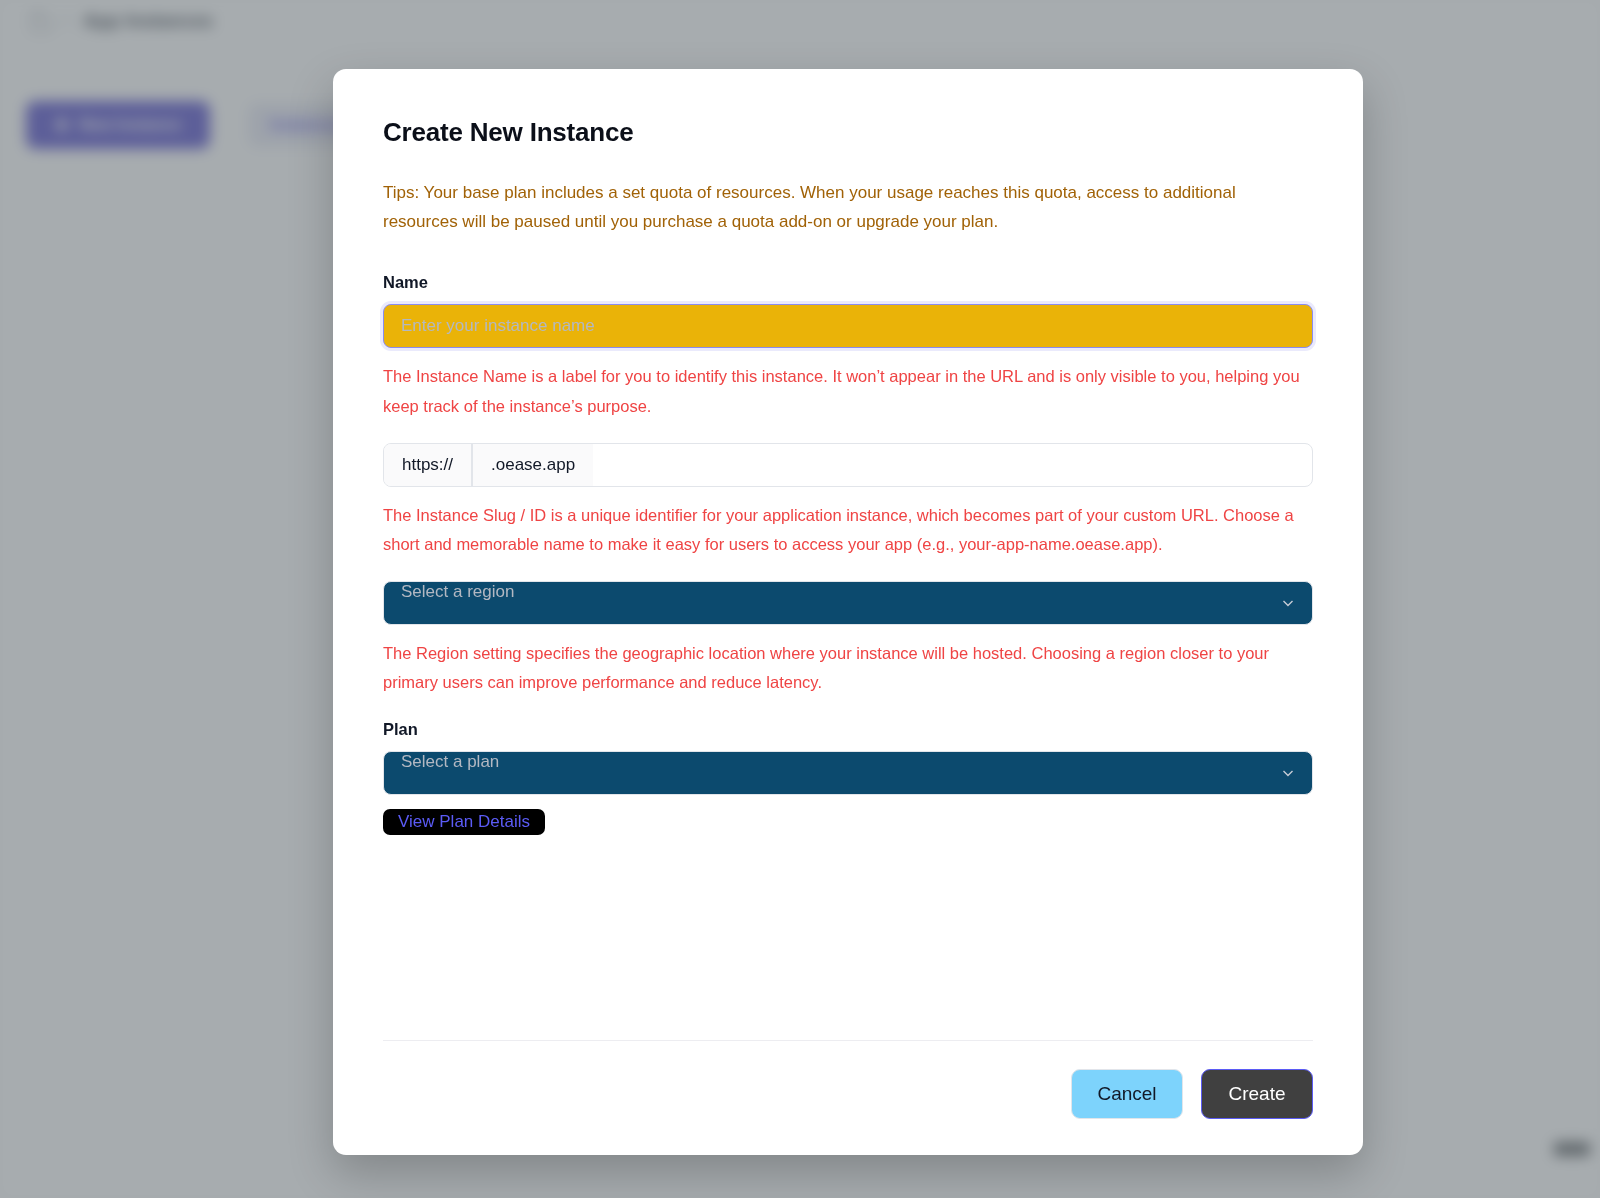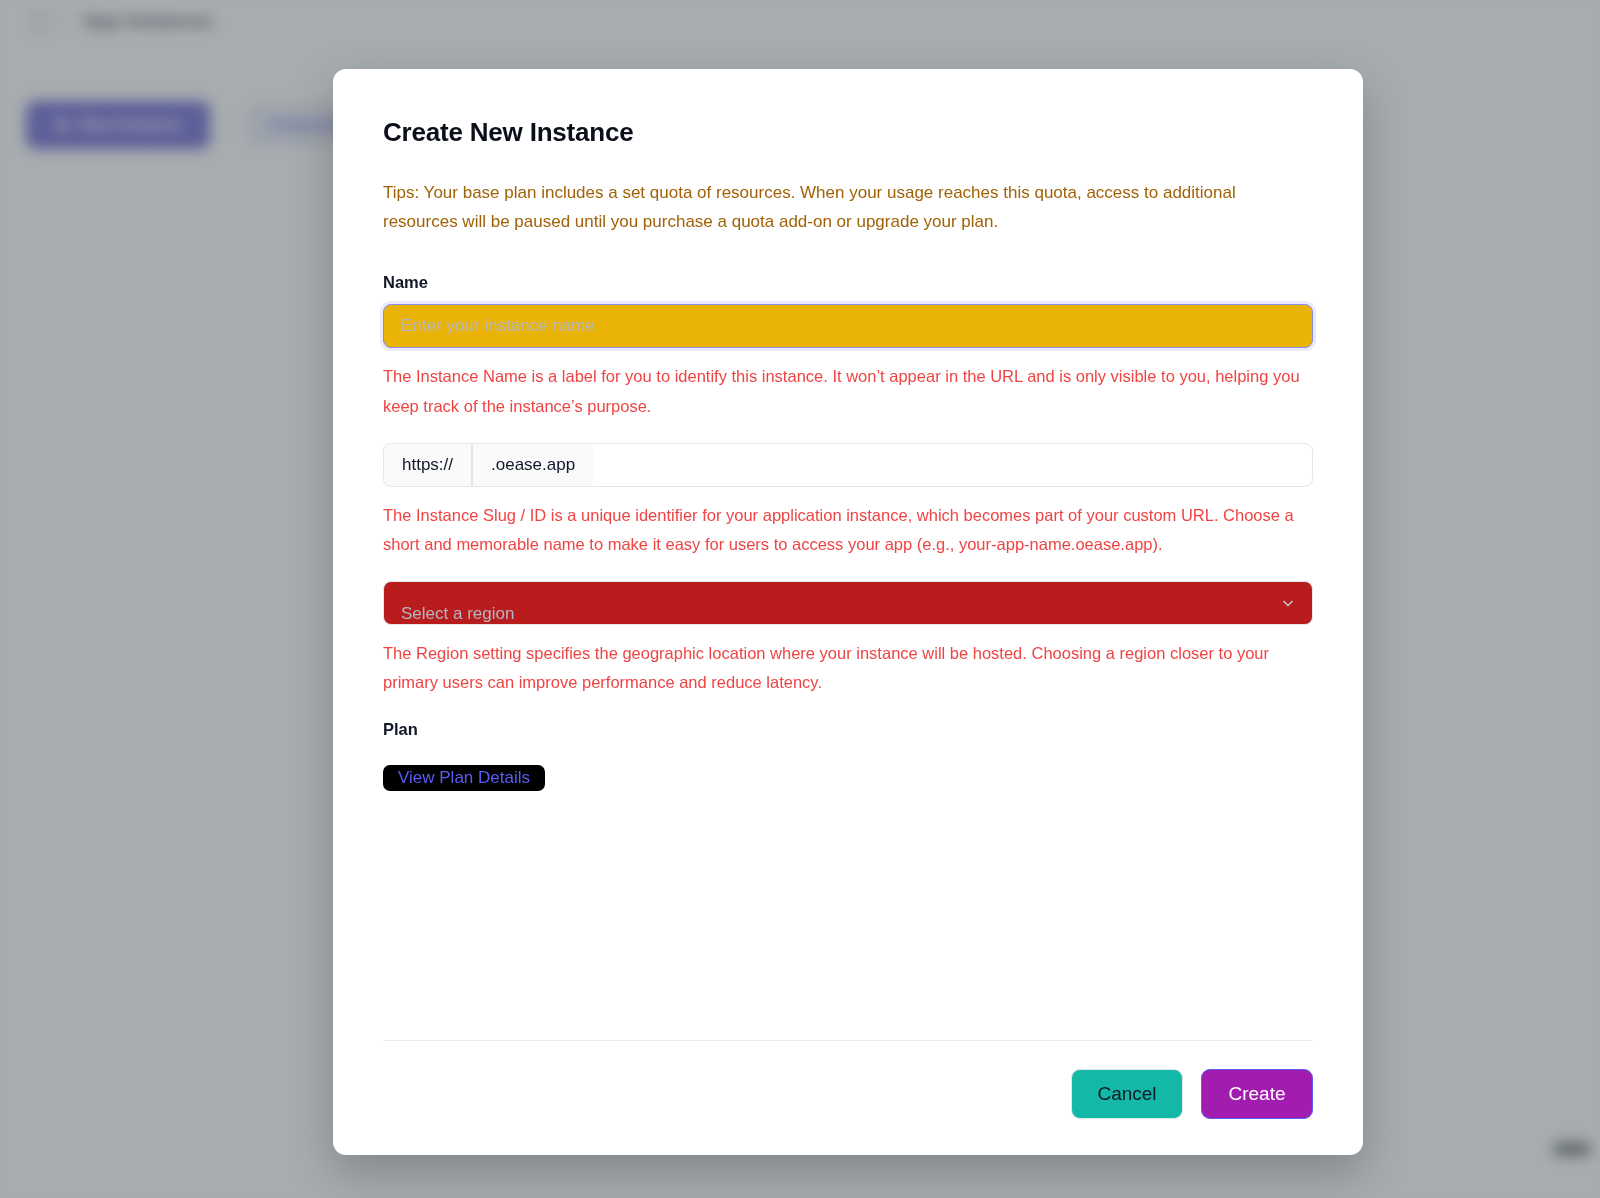--- a/index.html
+++ b/index.html
@@ -210,23 +210,23 @@
   }
   .slug-input::placeholder { color: #b3b8c2; }
 
   
   .select-box {
     position: relative;
     width: 100%;
     height: 44px;
     border: 1px solid #e2e5ea;
     border-radius: 8px;
-    background: #b91c1c;
-    display: flex;
-    align-items: flex-end;
+    background: #0c4a6e;
+    display: flex;
+    align-items: flex-start;
     padding: 0 17px;
     cursor: pointer;
   }
   .select-value {
     font-size: 17px;
     color: #b3b8c2;
   }
   .chev {
     position: absolute;
     right: 16px;
@@ -271,28 +271,28 @@
   .btn {
     height: 50px;
     border-radius: 9px;
     font-family: "Liberation Sans", sans-serif;
     font-size: 19px;
     cursor: pointer;
   }
   .btn-cancel {
     min-width: 112px;
     padding: 0 22px;
-    background: #14b8a6;
+    background: #7dd3fc;
     border: 1px solid #e2e5ea;
     color: #111827;
   }
   .btn-create {
     min-width: 112px;
     padding: 0 22px;
-    background: #a21caf;
+    background: #404040;
     border: 1px solid #5b5bf5;
     color: #ffffff;
   }
 </style>
 </head>
 <body>
 
 <div class="bg-page">
   <div class="bg-breadcrumb">
     <span class="bg-home-icon"></span>
@@ -340,20 +340,28 @@
         <svg viewBox="0 0 16 16" width="16" height="16" fill="none" stroke="currentColor" stroke-width="1.4">
           <path d="M3.5 6 L8 10.5 L12.5 6"></path>
         </svg>
       </span>
     </div>
     <div class="help-text">The Region setting specifies the geographic location where your instance will be hosted. Choosing a region closer to your primary users can improve performance and reduce latency.</div>
   </div>
 
   <div class="field-block">
     <div class="field-label">Plan</div>
+    <div class="select-box">
+      <span class="select-value">Select a plan</span>
+      <span class="chev">
+        <svg viewBox="0 0 16 16" width="16" height="16" fill="none" stroke="currentColor" stroke-width="1.4">
+          <path d="M3.5 6 L8 10.5 L12.5 6"></path>
+        </svg>
+      </span>
+    </div>
     <button class="plan-details-btn">View Plan Details</button>
   </div>
 
   <div class="spacer"></div>
 
   <div class="divider"></div>
 
   <div class="footer">
     <button class="btn btn-cancel">Cancel</button>
     <button class="btn btn-create">Create</button>

